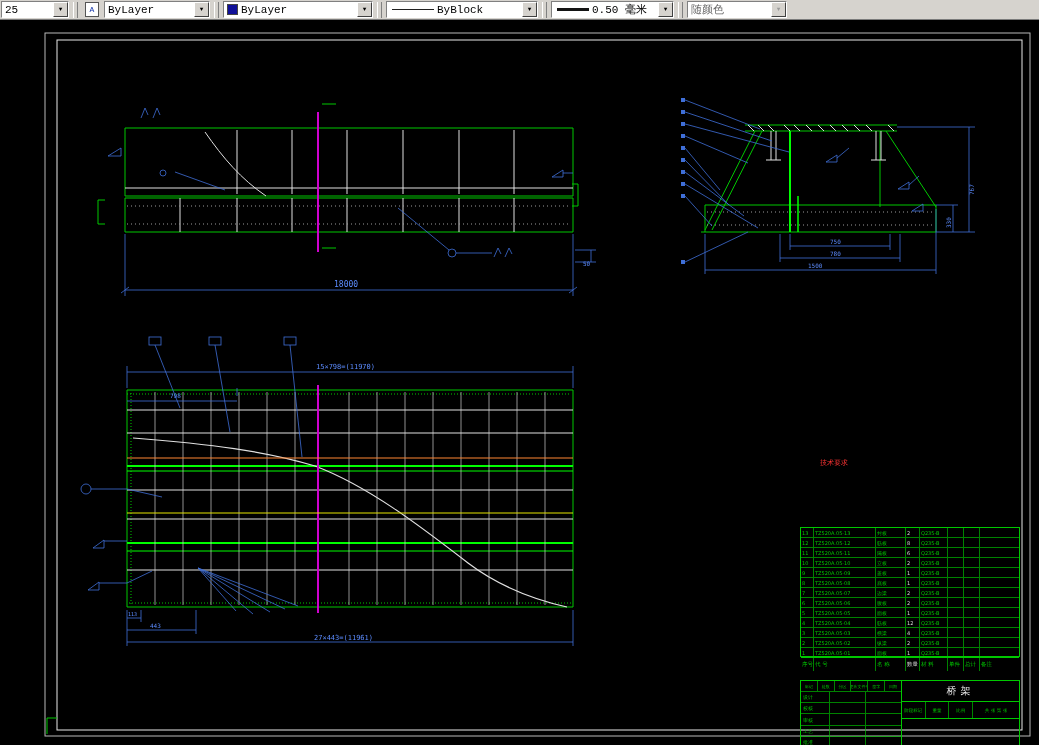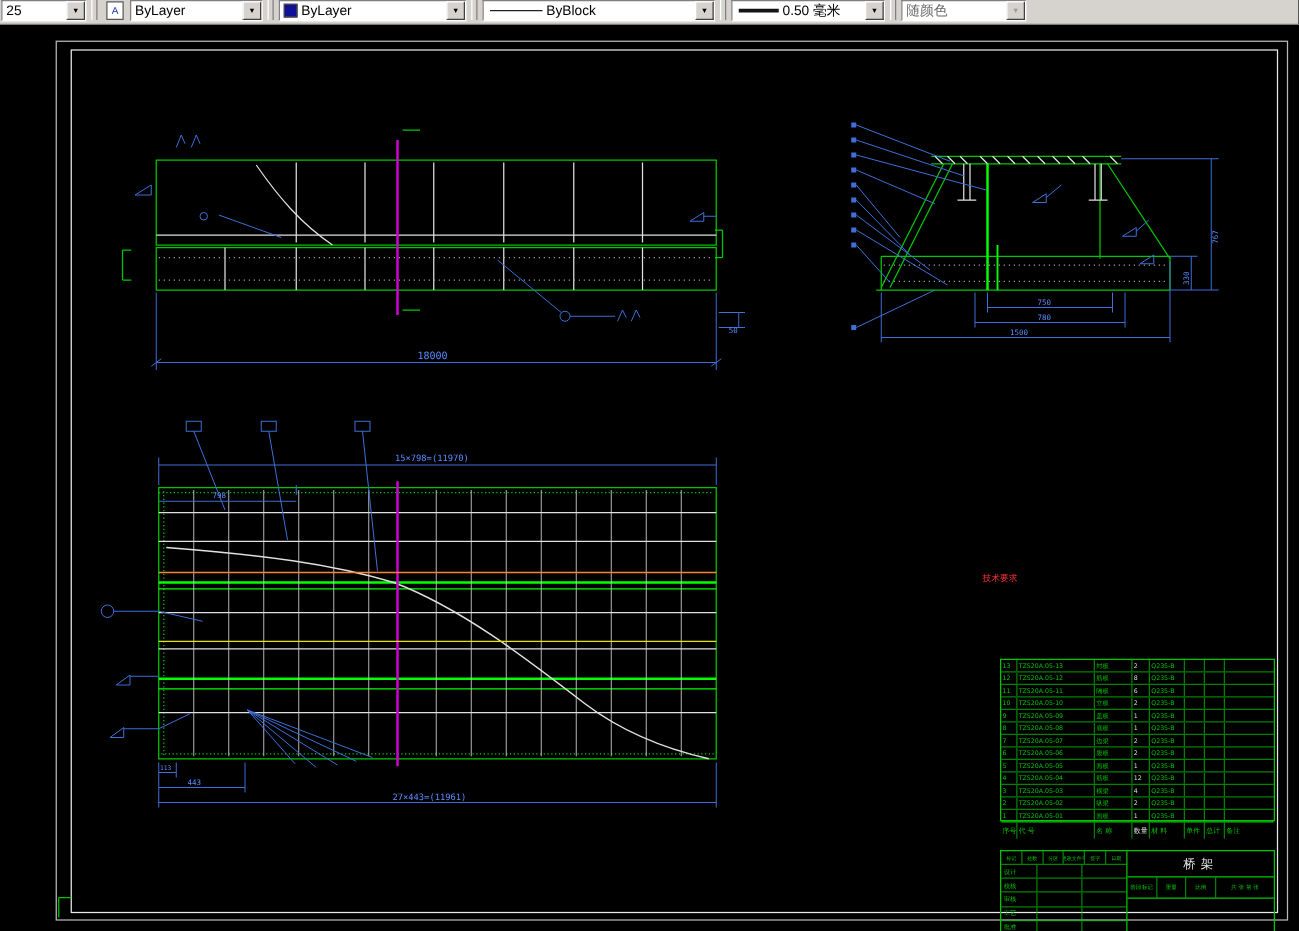--- a/index.html
+++ b/index.html
@@ -1,35 +1,35 @@
 <!DOCTYPE html>
 <html><head>
 <meta charset="utf-8">
 <style>
   html,body{margin:0;padding:0;background:#000;}
   .app{position:relative;width:1039px;height:745px;background:#000;overflow:hidden;font-family:"Liberation Sans",sans-serif;}
   
-  .toolbar{position:absolute;top:0;left:0;width:1039px;height:20px;background:#d6d3ce;border-bottom:1px solid #7b7b7b;display:flex;align-items:flex-start;box-sizing:border-box;font-size:11px;color:#000;}
+  .toolbar{position:absolute;top:0;left:0;width:1039px;height:20px;background:#d6d3ce;border-bottom:1px solid #7b7b7b;display:flex;align-items:center;box-sizing:border-box;font-size:11px;color:#000;font-family:Liberation Mono, monospace;}
   .combo{display:flex;align-items:center;height:17px;background:#fff;border:1px solid;border-color:#808080 #fff #fff #808080;box-sizing:border-box;margin:0 1px;}
   .combo-text{flex:1;padding:0 3px;white-space:nowrap;overflow:hidden;}
   .combo-btn{width:15px;height:15px;background:#d6d3ce;border:1px solid;border-color:#fff #404040 #404040 #fff;display:flex;align-items:center;justify-content:center;font-size:6px;color:#000;box-sizing:border-box;}
   .combo.disabled .combo-text{color:#6a6a6a;}
   .combo.disabled .combo-btn{color:#9a9a9a;}
   .grip{width:3px;height:16px;border-left:1px solid #fff;border-right:1px solid #808080;margin:0 3px;}
   .tool-icon{width:20px;height:17px;display:flex;align-items:center;justify-content:center;margin:0 1px;}
   .ticon-page{width:12px;height:13px;background:#fff;border:1px solid #555;font-size:8px;color:#1133aa;display:flex;align-items:center;justify-content:center;}
   .swatch{width:9px;height:9px;margin-left:3px;border:1px solid #444;background:#101098;flex:none;}
   .ltline{width:42px;height:0;border-top:1px solid #202020;margin-left:5px;flex:none;}
   .lwline{width:32px;height:3px;background:#141414;margin-left:5px;flex:none;}
-  .w68{width:68px}.w104{width:106px}.w150{width:150px}.w158{width:186px}.w123{width:123px}.w113{width:100px}
+  .w68{width:68px}.w104{width:106px}.w150{width:150px}.w158{width:152px}.w123{width:123px}.w113{width:100px}
   
   .canvas{position:absolute;top:20px;left:0;width:923px;height:725px;background:#000;}
   .drawing{position:absolute;top:0;left:0;}
   
-  .notes{position:absolute;left:786px;top:438px;width:158px;color:#ff2222;font-size:6px;line-height:1.55;font-family:"DejaVu Sans",sans-serif;}
+  .notes{position:absolute;left:820px;top:438px;width:158px;color:#ff2222;font-size:6px;line-height:1.55;font-family:"DejaVu Sans",sans-serif;}
   .notes-title{font-size:7px;margin-bottom:1px;color:#ff3333;}
   
   .ptable{position:absolute;left:800px;top:507px;width:220px;height:130px;border:1px solid #00c800;color:#00c800;font-size:5px;font-family:"DejaVu Sans",sans-serif;box-sizing:border-box;display:flex;flex-direction:column;}
   .prow{display:flex;height:9px;border-top:1px solid rgba(0,200,0,.65);align-items:stretch;overflow:hidden;flex:none;}
   .prows{display:flex;flex-direction:column;}
   .prows .prow:first-child{border-top:none;}
   .phead{height:13px;border-top:1px solid #00c800;font-size:5.5px;}
   .pc{border-left:1px solid rgba(0,200,0,.65);padding-left:1px;white-space:nowrap;overflow:hidden;display:flex;align-items:center;box-sizing:border-box;}
   .pc:first-child{border-left:none;}
   .c0{width:12px}.c1{width:62px}.c2{width:30px}.c3{width:14px;color:#dddddd}.c4{width:28px}.c5{width:16px}.c6{width:16px}.c7{flex:1}

